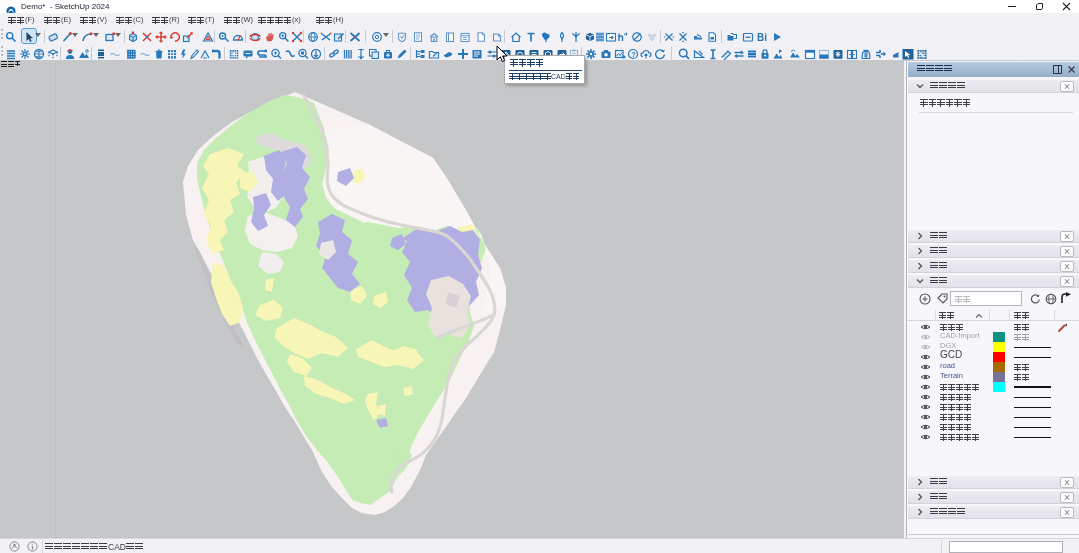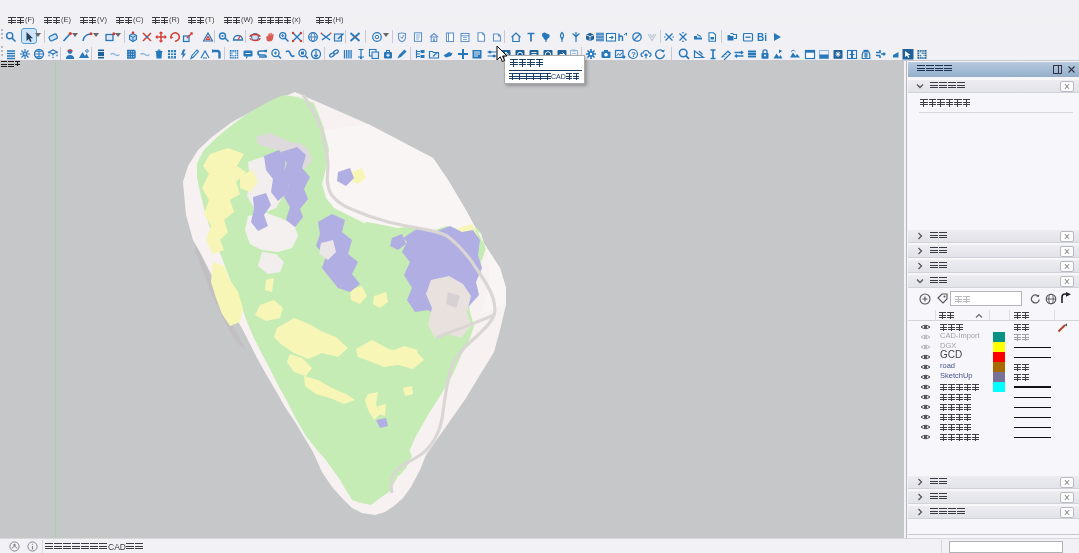--- a/index.html
+++ b/index.html
@@ -2,20 +2,34 @@
 <html><head><meta charset="utf-8"><style>
 *{margin:0;padding:0;box-sizing:border-box}
 html,body{width:1079px;height:553px;overflow:hidden;font-family:"Liberation Sans",sans-serif}
 #app{position:relative;width:1079px;height:553px;background:#f1f1f5}
 .cjg{display:inline-block;vertical-align:top}
 .ti{position:absolute;width:12px;height:12px;opacity:.95}
 .tsep{position:absolute;width:1px;height:13px;background:#c9c9d2}
 .tdd{position:absolute;width:0;height:0;border-left:3.5px solid transparent;border-right:3.5px solid transparent;border-top:4px solid #666}
 </style></head><body>
 <div id="app">
+    <div style="position:absolute;left:0;top:0;width:1079px;height:13px;background:#ffffff">
+      <div style="position:absolute;left:6px;top:1.5px"><svg width="10" height="10" viewBox="0 0 10 10" style="">
+          <circle cx="5" cy="5" r="4.6" fill="#1268ad"></circle>
+          <path d="M2.2,6.5 L5,3 L7.8,6.5 M3.2,4.2 L6.8,4.2" stroke="#fff" stroke-width="0.9" fill="none"></path>
+        </svg></div>
+      <div style="position:absolute;left:21px;top:2px;font-size:8px;color:#1a1a2e">Demo*&nbsp;&nbsp;-&nbsp;SketchUp 2024</div>
+      <div style="position:absolute;left:1008px;top:5.5px;width:8px;height:1.4px;background:#222"></div>
+      <svg width="9" height="9" viewBox="0 0 9 9" style="position:absolute;left:1035px;top:1.5px">
+        <path d="M1.5,3 L1.5,7.5 L6.5,7.5 M1.5,3 L3,1.5 L7.5,1.5 L7.5,6 L6.5,7.5" fill="none" stroke="#222" stroke-width="1"></path>
+      </svg>
+      <svg width="9" height="9" viewBox="0 0 9 9" style="position:absolute;left:1062px;top:1.5px">
+        <path d="M1,1 L8,8 M8,1 L1,8" stroke="#222" stroke-width="1.1"></path>
+      </svg>
+    </div>
     <div style="position:absolute;left:0;top:13px;width:1079px;height:14px;background:#f1f1f4"></div>
     <div style="position:absolute;left:8px;top:16.5px;white-space:nowrap;line-height:0;"><span class="cjg" style="width:7.5px;height:7.5px;margin-right:1px;background-image:repeating-linear-gradient(180deg,#3b3b41 0 1px,rgba(0,0,0,0) 1px 2.6px),linear-gradient(90deg,rgba(0,0,0,0) 0 3.4px,#3b3b41 3.4px 4.1px,rgba(0,0,0,0) 4.1px);opacity:1.0"></span><span class="cjg" style="width:7.5px;height:7.5px;margin-right:1px;background-image:repeating-linear-gradient(180deg,#3b3b41 0 1px,rgba(0,0,0,0) 1px 2.6px),linear-gradient(90deg,rgba(0,0,0,0) 0 3.4px,#3b3b41 3.4px 4.1px,rgba(0,0,0,0) 4.1px);opacity:1.0"></span><span style="display:inline-block;vertical-align:top;font-size:7.5px;line-height:7.5px;color:#3b3b41;position:relative;top:-0.2px">(F)</span></div>
     <div style="position:absolute;left:44px;top:16.5px;white-space:nowrap;line-height:0;"><span class="cjg" style="width:7.5px;height:7.5px;margin-right:1px;background-image:repeating-linear-gradient(180deg,#3b3b41 0 1px,rgba(0,0,0,0) 1px 2.6px),linear-gradient(90deg,rgba(0,0,0,0) 0 3.4px,#3b3b41 3.4px 4.1px,rgba(0,0,0,0) 4.1px);opacity:1.0"></span><span class="cjg" style="width:7.5px;height:7.5px;margin-right:1px;background-image:repeating-linear-gradient(180deg,#3b3b41 0 1px,rgba(0,0,0,0) 1px 2.6px),linear-gradient(90deg,rgba(0,0,0,0) 0 3.4px,#3b3b41 3.4px 4.1px,rgba(0,0,0,0) 4.1px);opacity:1.0"></span><span style="display:inline-block;vertical-align:top;font-size:7.5px;line-height:7.5px;color:#3b3b41;position:relative;top:-0.2px">(E)</span></div>
     <div style="position:absolute;left:80px;top:16.5px;white-space:nowrap;line-height:0;"><span class="cjg" style="width:7.5px;height:7.5px;margin-right:1px;background-image:repeating-linear-gradient(180deg,#3b3b41 0 1px,rgba(0,0,0,0) 1px 2.6px),linear-gradient(90deg,rgba(0,0,0,0) 0 3.4px,#3b3b41 3.4px 4.1px,rgba(0,0,0,0) 4.1px);opacity:1.0"></span><span class="cjg" style="width:7.5px;height:7.5px;margin-right:1px;background-image:repeating-linear-gradient(180deg,#3b3b41 0 1px,rgba(0,0,0,0) 1px 2.6px),linear-gradient(90deg,rgba(0,0,0,0) 0 3.4px,#3b3b41 3.4px 4.1px,rgba(0,0,0,0) 4.1px);opacity:1.0"></span><span style="display:inline-block;vertical-align:top;font-size:7.5px;line-height:7.5px;color:#3b3b41;position:relative;top:-0.2px">(V)</span></div>
     <div style="position:absolute;left:116px;top:16.5px;white-space:nowrap;line-height:0;"><span class="cjg" style="width:7.5px;height:7.5px;margin-right:1px;background-image:repeating-linear-gradient(180deg,#3b3b41 0 1px,rgba(0,0,0,0) 1px 2.6px),linear-gradient(90deg,rgba(0,0,0,0) 0 3.4px,#3b3b41 3.4px 4.1px,rgba(0,0,0,0) 4.1px);opacity:1.0"></span><span class="cjg" style="width:7.5px;height:7.5px;margin-right:1px;background-image:repeating-linear-gradient(180deg,#3b3b41 0 1px,rgba(0,0,0,0) 1px 2.6px),linear-gradient(90deg,rgba(0,0,0,0) 0 3.4px,#3b3b41 3.4px 4.1px,rgba(0,0,0,0) 4.1px);opacity:1.0"></span><span style="display:inline-block;vertical-align:top;font-size:7.5px;line-height:7.5px;color:#3b3b41;position:relative;top:-0.2px">(C)</span></div>
     <div style="position:absolute;left:152px;top:16.5px;white-space:nowrap;line-height:0;"><span class="cjg" style="width:7.5px;height:7.5px;margin-right:1px;background-image:repeating-linear-gradient(180deg,#3b3b41 0 1px,rgba(0,0,0,0) 1px 2.6px),linear-gradient(90deg,rgba(0,0,0,0) 0 3.4px,#3b3b41 3.4px 4.1px,rgba(0,0,0,0) 4.1px);opacity:1.0"></span><span class="cjg" style="width:7.5px;height:7.5px;margin-right:1px;background-image:repeating-linear-gradient(180deg,#3b3b41 0 1px,rgba(0,0,0,0) 1px 2.6px),linear-gradient(90deg,rgba(0,0,0,0) 0 3.4px,#3b3b41 3.4px 4.1px,rgba(0,0,0,0) 4.1px);opacity:1.0"></span><span style="display:inline-block;vertical-align:top;font-size:7.5px;line-height:7.5px;color:#3b3b41;position:relative;top:-0.2px">(R)</span></div>
     <div style="position:absolute;left:188px;top:16.5px;white-space:nowrap;line-height:0;"><span class="cjg" style="width:7.5px;height:7.5px;margin-right:1px;background-image:repeating-linear-gradient(180deg,#3b3b41 0 1px,rgba(0,0,0,0) 1px 2.6px),linear-gradient(90deg,rgba(0,0,0,0) 0 3.4px,#3b3b41 3.4px 4.1px,rgba(0,0,0,0) 4.1px);opacity:1.0"></span><span class="cjg" style="width:7.5px;height:7.5px;margin-right:1px;background-image:repeating-linear-gradient(180deg,#3b3b41 0 1px,rgba(0,0,0,0) 1px 2.6px),linear-gradient(90deg,rgba(0,0,0,0) 0 3.4px,#3b3b41 3.4px 4.1px,rgba(0,0,0,0) 4.1px);opacity:1.0"></span><span style="display:inline-block;vertical-align:top;font-size:7.5px;line-height:7.5px;color:#3b3b41;position:relative;top:-0.2px">(T)</span></div>
     <div style="position:absolute;left:224px;top:16.5px;white-space:nowrap;line-height:0;"><span class="cjg" style="width:7.5px;height:7.5px;margin-right:1px;background-image:repeating-linear-gradient(180deg,#3b3b41 0 1px,rgba(0,0,0,0) 1px 2.6px),linear-gradient(90deg,rgba(0,0,0,0) 0 3.4px,#3b3b41 3.4px 4.1px,rgba(0,0,0,0) 4.1px);opacity:1.0"></span><span class="cjg" style="width:7.5px;height:7.5px;margin-right:1px;background-image:repeating-linear-gradient(180deg,#3b3b41 0 1px,rgba(0,0,0,0) 1px 2.6px),linear-gradient(90deg,rgba(0,0,0,0) 0 3.4px,#3b3b41 3.4px 4.1px,rgba(0,0,0,0) 4.1px);opacity:1.0"></span><span style="display:inline-block;vertical-align:top;font-size:7.5px;line-height:7.5px;color:#3b3b41;position:relative;top:-0.2px">(W)</span></div>
     <div style="position:absolute;left:258px;top:16.5px;white-space:nowrap;line-height:0;"><span class="cjg" style="width:7.5px;height:7.5px;margin-right:1px;background-image:repeating-linear-gradient(180deg,#3b3b41 0 1px,rgba(0,0,0,0) 1px 2.6px),linear-gradient(90deg,rgba(0,0,0,0) 0 3.4px,#3b3b41 3.4px 4.1px,rgba(0,0,0,0) 4.1px);opacity:1.0"></span><span class="cjg" style="width:7.5px;height:7.5px;margin-right:1px;background-image:repeating-linear-gradient(180deg,#3b3b41 0 1px,rgba(0,0,0,0) 1px 2.6px),linear-gradient(90deg,rgba(0,0,0,0) 0 3.4px,#3b3b41 3.4px 4.1px,rgba(0,0,0,0) 4.1px);opacity:1.0"></span><span class="cjg" style="width:7.5px;height:7.5px;margin-right:1px;background-image:repeating-linear-gradient(180deg,#3b3b41 0 1px,rgba(0,0,0,0) 1px 2.6px),linear-gradient(90deg,rgba(0,0,0,0) 0 3.4px,#3b3b41 3.4px 4.1px,rgba(0,0,0,0) 4.1px);opacity:1.0"></span><span class="cjg" style="width:7.5px;height:7.5px;margin-right:1px;background-image:repeating-linear-gradient(180deg,#3b3b41 0 1px,rgba(0,0,0,0) 1px 2.6px),linear-gradient(90deg,rgba(0,0,0,0) 0 3.4px,#3b3b41 3.4px 4.1px,rgba(0,0,0,0) 4.1px);opacity:1.0"></span><span style="display:inline-block;vertical-align:top;font-size:7.5px;line-height:7.5px;color:#3b3b41;position:relative;top:-0.2px">(x)</span></div>
     <div style="position:absolute;left:316px;top:16.5px;white-space:nowrap;line-height:0;"><span class="cjg" style="width:7.5px;height:7.5px;margin-right:1px;background-image:repeating-linear-gradient(180deg,#3b3b41 0 1px,rgba(0,0,0,0) 1px 2.6px),linear-gradient(90deg,rgba(0,0,0,0) 0 3.4px,#3b3b41 3.4px 4.1px,rgba(0,0,0,0) 4.1px);opacity:1.0"></span><span class="cjg" style="width:7.5px;height:7.5px;margin-right:1px;background-image:repeating-linear-gradient(180deg,#3b3b41 0 1px,rgba(0,0,0,0) 1px 2.6px),linear-gradient(90deg,rgba(0,0,0,0) 0 3.4px,#3b3b41 3.4px 4.1px,rgba(0,0,0,0) 4.1px);opacity:1.0"></span><span style="display:inline-block;vertical-align:top;font-size:7.5px;line-height:7.5px;color:#3b3b41;position:relative;top:-0.2px">(H)</span></div>
@@ -686,21 +700,21 @@
         <path d="M1,4 Q5.5,0.5 10,4 Q5.5,7.5 1,4 Z" fill="none" stroke="#4a4a52" stroke-width="1"></path>
         <circle cx="5.5" cy="4" r="1.6" fill="#4a4a52"></circle>
       </svg>
       <div style="position:absolute;left:33px;top:301.5px;white-space:nowrap;line-height:0;"><span style="font-size:7.5px;color:#47528e">road</span></div>
       <div style="position:absolute;left:86px;top:301px;width:12px;height:10px;background:#a86a00"></div>
       <div style="position:absolute;left:107px;top:302.5px;white-space:nowrap;line-height:0;"><span class="cjg" style="width:7px;height:7px;margin-right:1px;background-image:repeating-linear-gradient(180deg,#3f3f46 0 1px,rgba(0,0,0,0) 1px 2.6px),linear-gradient(90deg,rgba(0,0,0,0) 0 3.1px,#3f3f46 3.1px 3.9px,rgba(0,0,0,0) 3.9px);opacity:1.0"></span><span class="cjg" style="width:7px;height:7px;margin-right:1px;background-image:repeating-linear-gradient(180deg,#3f3f46 0 1px,rgba(0,0,0,0) 1px 2.6px),linear-gradient(90deg,rgba(0,0,0,0) 0 3.1px,#3f3f46 3.1px 3.9px,rgba(0,0,0,0) 3.9px);opacity:1.0"></span></div>
       <svg width="11" height="8" viewBox="0 0 11 8" style="position:absolute;left:13px;top:312px">
         <path d="M1,4 Q5.5,0.5 10,4 Q5.5,7.5 1,4 Z" fill="none" stroke="#4a4a52" stroke-width="1"></path>
         <circle cx="5.5" cy="4" r="1.6" fill="#4a4a52"></circle>
       </svg>
-      <div style="position:absolute;left:33px;top:311.5px;white-space:nowrap;line-height:0;"><span style="font-size:7.5px;color:#47528e">SketchUp</span></div>
+      <div style="position:absolute;left:33px;top:311.5px;white-space:nowrap;line-height:0;"><span style="font-size:7.5px;color:#47528e">Terrain</span></div>
       <div style="position:absolute;left:86px;top:311px;width:12px;height:10px;background:#787199"></div>
       <div style="position:absolute;left:107px;top:312.5px;white-space:nowrap;line-height:0;"><span class="cjg" style="width:7px;height:7px;margin-right:1px;background-image:repeating-linear-gradient(180deg,#3f3f46 0 1px,rgba(0,0,0,0) 1px 2.6px),linear-gradient(90deg,rgba(0,0,0,0) 0 3.1px,#3f3f46 3.1px 3.9px,rgba(0,0,0,0) 3.9px);opacity:1.0"></span><span class="cjg" style="width:7px;height:7px;margin-right:1px;background-image:repeating-linear-gradient(180deg,#3f3f46 0 1px,rgba(0,0,0,0) 1px 2.6px),linear-gradient(90deg,rgba(0,0,0,0) 0 3.1px,#3f3f46 3.1px 3.9px,rgba(0,0,0,0) 3.9px);opacity:1.0"></span></div>
       <svg width="11" height="8" viewBox="0 0 11 8" style="position:absolute;left:13px;top:322px">
         <path d="M1,4 Q5.5,0.5 10,4 Q5.5,7.5 1,4 Z" fill="none" stroke="#4a4a52" stroke-width="1"></path>
         <circle cx="5.5" cy="4" r="1.6" fill="#4a4a52"></circle>
       </svg>
       <div style="position:absolute;left:33px;top:322.5px;white-space:nowrap;line-height:0;"><span class="cjg" style="width:7px;height:7px;margin-right:1px;background-image:repeating-linear-gradient(180deg,#3f3f46 0 1px,rgba(0,0,0,0) 1px 2.6px),linear-gradient(90deg,rgba(0,0,0,0) 0 3.1px,#3f3f46 3.1px 3.9px,rgba(0,0,0,0) 3.9px);opacity:1.0"></span><span class="cjg" style="width:7px;height:7px;margin-right:1px;background-image:repeating-linear-gradient(180deg,#3f3f46 0 1px,rgba(0,0,0,0) 1px 2.6px),linear-gradient(90deg,rgba(0,0,0,0) 0 3.1px,#3f3f46 3.1px 3.9px,rgba(0,0,0,0) 3.9px);opacity:1.0"></span><span class="cjg" style="width:7px;height:7px;margin-right:1px;background-image:repeating-linear-gradient(180deg,#3f3f46 0 1px,rgba(0,0,0,0) 1px 2.6px),linear-gradient(90deg,rgba(0,0,0,0) 0 3.1px,#3f3f46 3.1px 3.9px,rgba(0,0,0,0) 3.9px);opacity:1.0"></span><span class="cjg" style="width:7px;height:7px;margin-right:1px;background-image:repeating-linear-gradient(180deg,#3f3f46 0 1px,rgba(0,0,0,0) 1px 2.6px),linear-gradient(90deg,rgba(0,0,0,0) 0 3.1px,#3f3f46 3.1px 3.9px,rgba(0,0,0,0) 3.9px);opacity:1.0"></span><span class="cjg" style="width:7px;height:7px;margin-right:1px;background-image:repeating-linear-gradient(180deg,#3f3f46 0 1px,rgba(0,0,0,0) 1px 2.6px),linear-gradient(90deg,rgba(0,0,0,0) 0 3.1px,#3f3f46 3.1px 3.9px,rgba(0,0,0,0) 3.9px);opacity:1.0"></span></div>
       <div style="position:absolute;left:86px;top:321px;width:12px;height:10px;background:#00ffff"></div>
       <div style="position:absolute;left:107px;top:324.5px;width:37px;height:2.5px;background:#111"></div>
       <svg width="11" height="8" viewBox="0 0 11 8" style="position:absolute;left:13px;top:332px">

